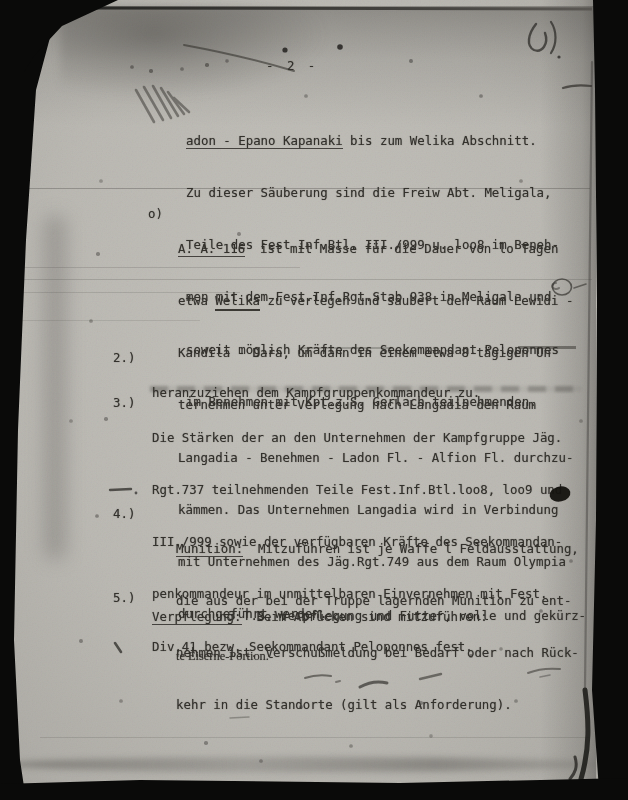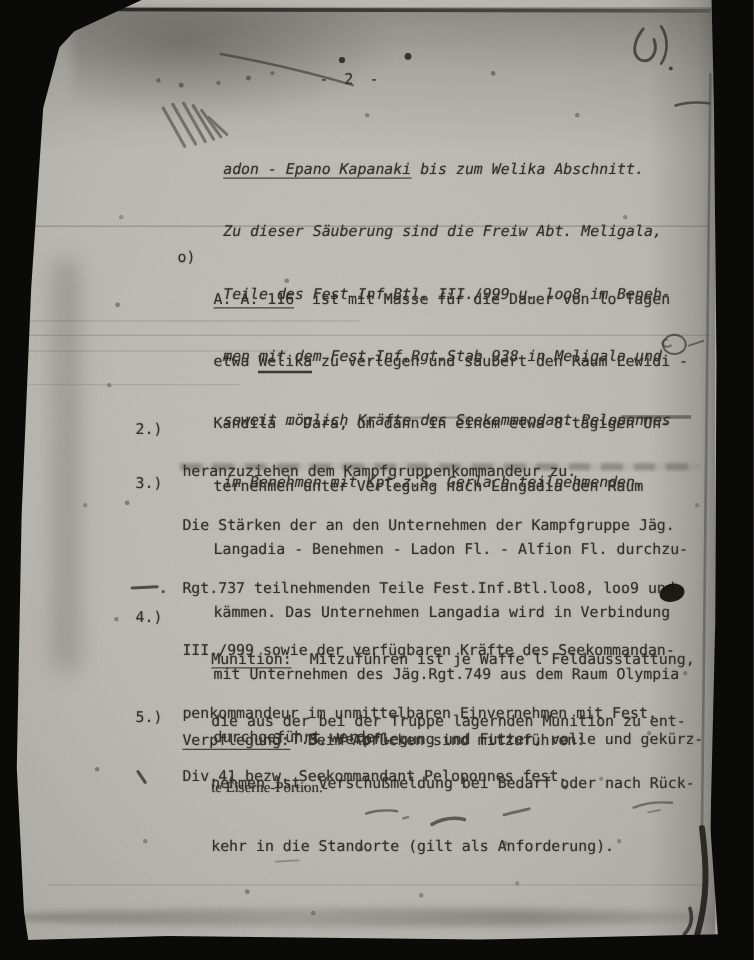--- a/index.html
+++ b/index.html
@@ -76,21 +76,21 @@
   <div class="hline" style="top:292px;left:0;width:240px;opacity:.18"></div>
   <div class="hline" style="top:320px;left:0;width:200px;opacity:.15"></div>
   <div class="hline" style="top:737px;left:40px;width:550px;opacity:.18"></div>
 
   <div class="specks"></div>
 
   <div class="textlayer">
 
     <div class="ink pageno" style="left:266px;top:57px;">- 2 -</div>
 
-    <div class="ink" style="left:186px;top:97px;font-style:italic;">
+    <div class="ink" style="left:186px;top:97px;">
       <div class="tl"><span class="u">adon - Epano Kapanaki</span><span> bis zum Welika Abschnitt.</span></div>
       <div class="tl">Zu dieser Säuberung sind die Freiw Abt. Meligala,</div>
       <div class="tl">Teile des Fest Inf.Btl. III./999 u. loo8 im Beneh-</div>
       <div class="tl">men mit dem Fest.Inf.Rgt.Stab 938 in Meligala und</div>
       <div class="tl">soweit möglich Kräfte des Seekommandant Peloponnes</div>
       <div class="tl">im Benehmen mit Kpt.z.S. Gerlach teilnehmenden.</div>
     </div>
 
     <div class="ink" style="left:148px;top:205px;">o)</div>
     <div class="ink" style="left:178px;top:205px;">

